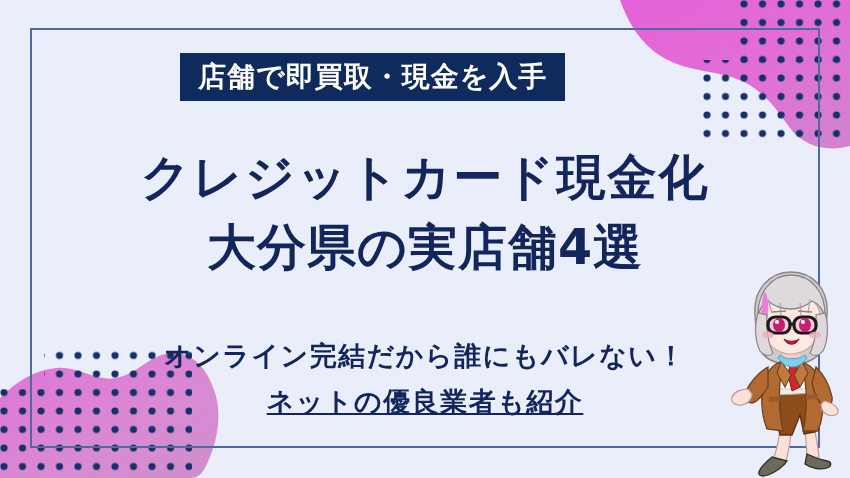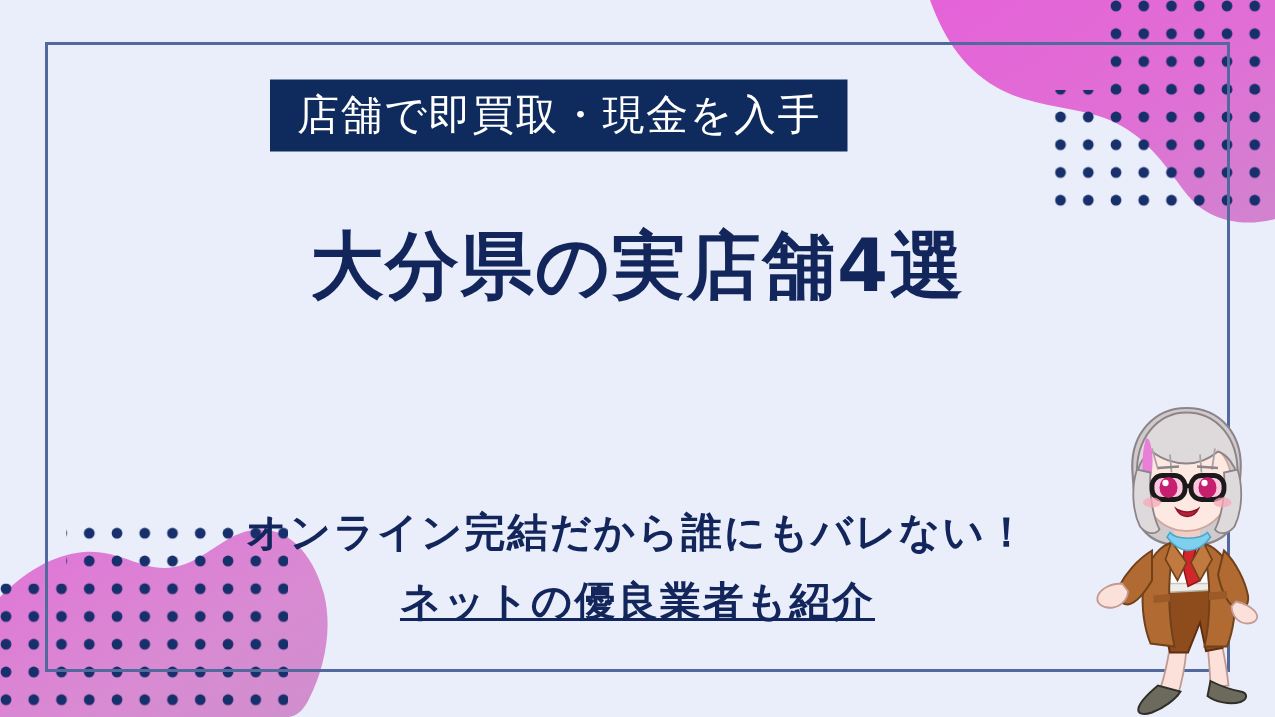--- a/index.html
+++ b/index.html
@@ -32,21 +32,21 @@
     height:48px;
     padding:0 18px;
     background:#0f2a5c;
     display:flex; align-items:center; justify-content:center;
     z-index:6;
   }
   .badge-text {
     color:#ffffff;
     font-family:"DejaVu Sans", sans-serif;
     font-size:28px;
-    font-weight:400;
+    font-weight:700;
     letter-spacing:1px;
     white-space:nowrap;
     line-height:1;
   }
 
   
   .title-block {
     position:absolute;
     left:0; top:143px;
     width:850px;
@@ -152,20 +152,21 @@
     </svg>
   </div>
 
   <div class="frame"></div>
 
   <div class="badge">
     <span class="badge-text">店舗で即買取・現金を入手</span>
   </div>
 
   <div class="title-block">
+    <div class="title-line l1">クレジットカード現金化</div>
     <div class="title-line l2">大分県の実店舗4選</div>
   </div>
 
   <div class="sub-block">
     <div class="sub-line s1">オンライン完結だから誰にもバレない！</div>
     <div class="sub-line s2">ネットの優良業者も紹介</div>
   </div>
 
   <div class="character">
     <svg viewBox="0 0 120 215" xmlns="http://www.w3.org/2000/svg">

